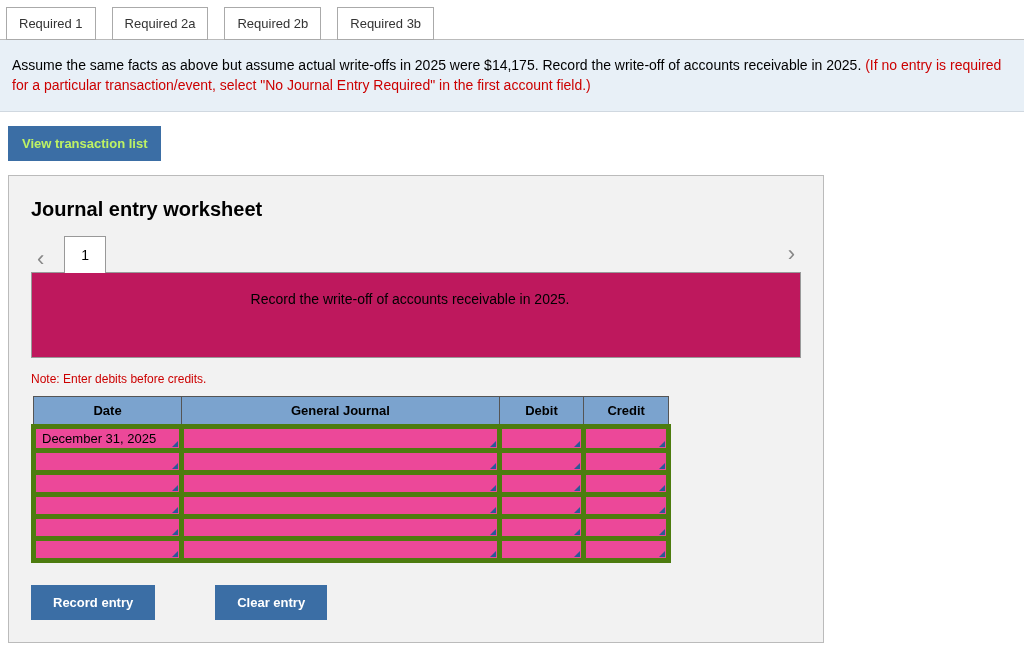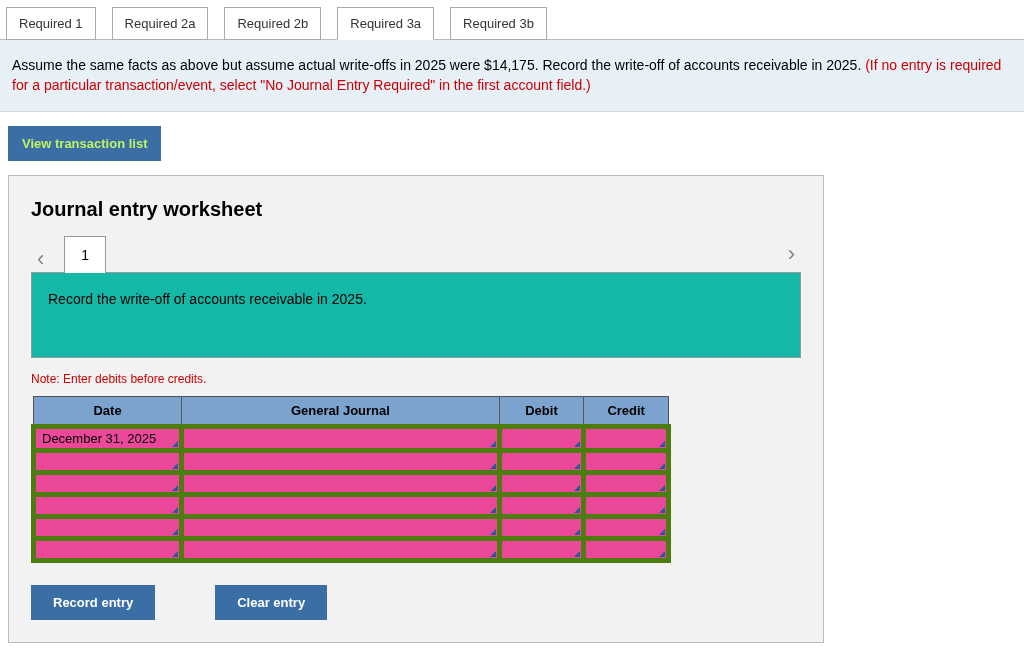--- a/index.html
+++ b/index.html
@@ -80,23 +80,24 @@
     border-bottom: none;
     background: #fff;
     padding: 10px 16px;
     font-size: 14px;
     margin-left: 14px;
     position: relative;
     top: 1px;
   }
   .instruction-box {
     border: 1px solid #999;
-    background: #14b8a6;
+    background: #be185d;
     padding: 18px 28px 50px 16px;
     font-size: 14px;
+    text-align: center;
   }
   .note-text {
     color: #c00;
     font-size: 12px;
     margin: 14px 0 10px 0;
   }
   table.journal {
     border-collapse: collapse;
     width: 640px;
     padding-left: 28px;
@@ -148,21 +149,20 @@
 </style>
 </head>
 <body>
 
 
 
 <div class="tabs-row">
   <div class="tab">Required 1</div>
   <div class="tab">Required 2a</div>
   <div class="tab">Required 2b</div>
-  <div class="tab active">Required 3a</div>
   <div class="tab">Required 3b</div>
 </div>
 
 <div class="instruction-banner">
   <span>Assume the same facts as above but assume actual write-offs in 2025 were $14,175. Record the write-off of accounts receivable in 2025. </span><span class="red">(If no entry is required for a particular transaction/event, select "No Journal Entry Required" in the first account field.)</span>
 </div>
 
 <button class="vtl-btn">View transaction list</button>
 
 <div class="worksheet">

